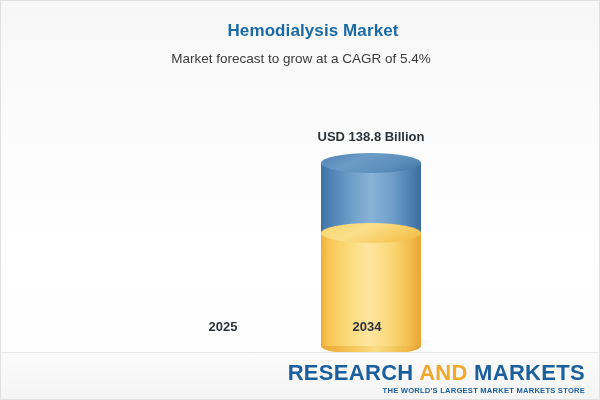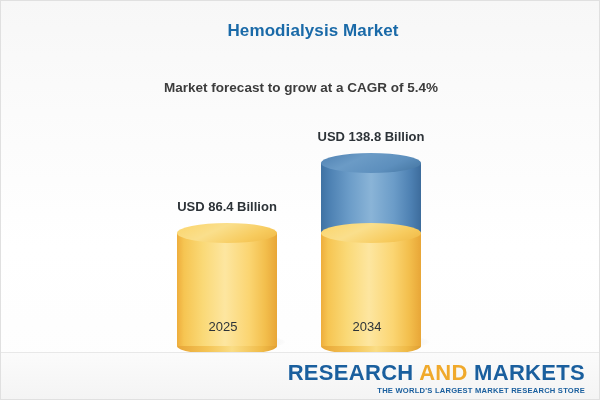--- a/index.html
+++ b/index.html
@@ -37,23 +37,22 @@
     letter-spacing: 0.1px;
     padding-left: 12px;
   }
   #chart-subtitle {
     position: absolute;
     top: 50px;
     left: 0;
     width: 600px;
     text-align: center;
     font-size: 13.5px;
-    font-weight: bold;
+    font-weight: normal;
     color: #3c3c3c;
-    margin-top: 29px;
   }
 
   
   #plot-area {
     position: absolute;
     left: 0;
     top: 75px;
     width: 600px;
     height: 270px;
   }
@@ -147,21 +146,21 @@
   .cap-blue {
     background: linear-gradient(155deg, #4e80b1 0%, #6b9bc6 35%, #5d8fbd 68%, #42739f 100%);
   }
 
   
   .axis-label {
     position: absolute;
     width: 92px;
     text-align: center;
     font-size: 13px;
-    font-weight: normal;
+    font-weight: bold;
     color: #2d3338;
   }
 
   
   #footer {
     position: absolute;
     left: 0;
     bottom: 0;
     width: 598px;
     height: 46px;
@@ -203,32 +202,20 @@
 </head>
 <body>
 
 <div id="page">
 
   <div id="chart-title">Hemodialysis Market</div>
   <div id="chart-subtitle">Market forecast to grow at a CAGR of 5.4%</div>
 
   <div id="plot-area">
 
-    <div class="bar-group" style="left:176px; width:100px; height:235px;">
-
-      <div class="bar-value-label" style="top:88px;">USD 86.4 Billion</div>
-
-      <div class="cyl-shadow" style="bottom:-4px;"></div>
-
-      <div class="cylinder" style="bottom:0; height:122px;">
-        <div class="cyl-foot foot-yellow" style="bottom:-9px;"></div>
-        <div class="cyl-body fill-yellow" style="bottom:0; height:113px;"></div>
-        <div class="cyl-cap cap-yellow" style="bottom:103px;"></div>
-      </div>
-    </div>
 
     <div class="axis-label" style="left:176px; top:243px;">2025</div>
 
     <div class="bar-group" style="left:320px; width:100px; height:235px;">
 
       <div class="bar-value-label" style="top:18px;">USD 138.8 Billion</div>
 
       <div class="cyl-shadow" style="bottom:-4px;"></div>
 
       <div class="cylinder" style="bottom:0; height:192px;">
@@ -244,17 +231,17 @@
       </div>
     </div>
 
     <div class="axis-label" style="left:320px; top:243px;">2034</div>
   </div>
 
   <div id="footer">
 
     <div id="brand-logo">
       <div id="brand-name"><span class="brand-blue">RESEARCH </span><span class="brand-gold">AND </span><span class="brand-blue">MARKETS</span></div>
-      <div id="brand-tagline">THE WORLD'S LARGEST MARKET RESEARCH STORE</div>
+      <div id="brand-tagline">THE WORLD'S LARGEST MARKET MARKETS STORE</div>
     </div>
   </div>
 
 </div>
 
 </body></html>

